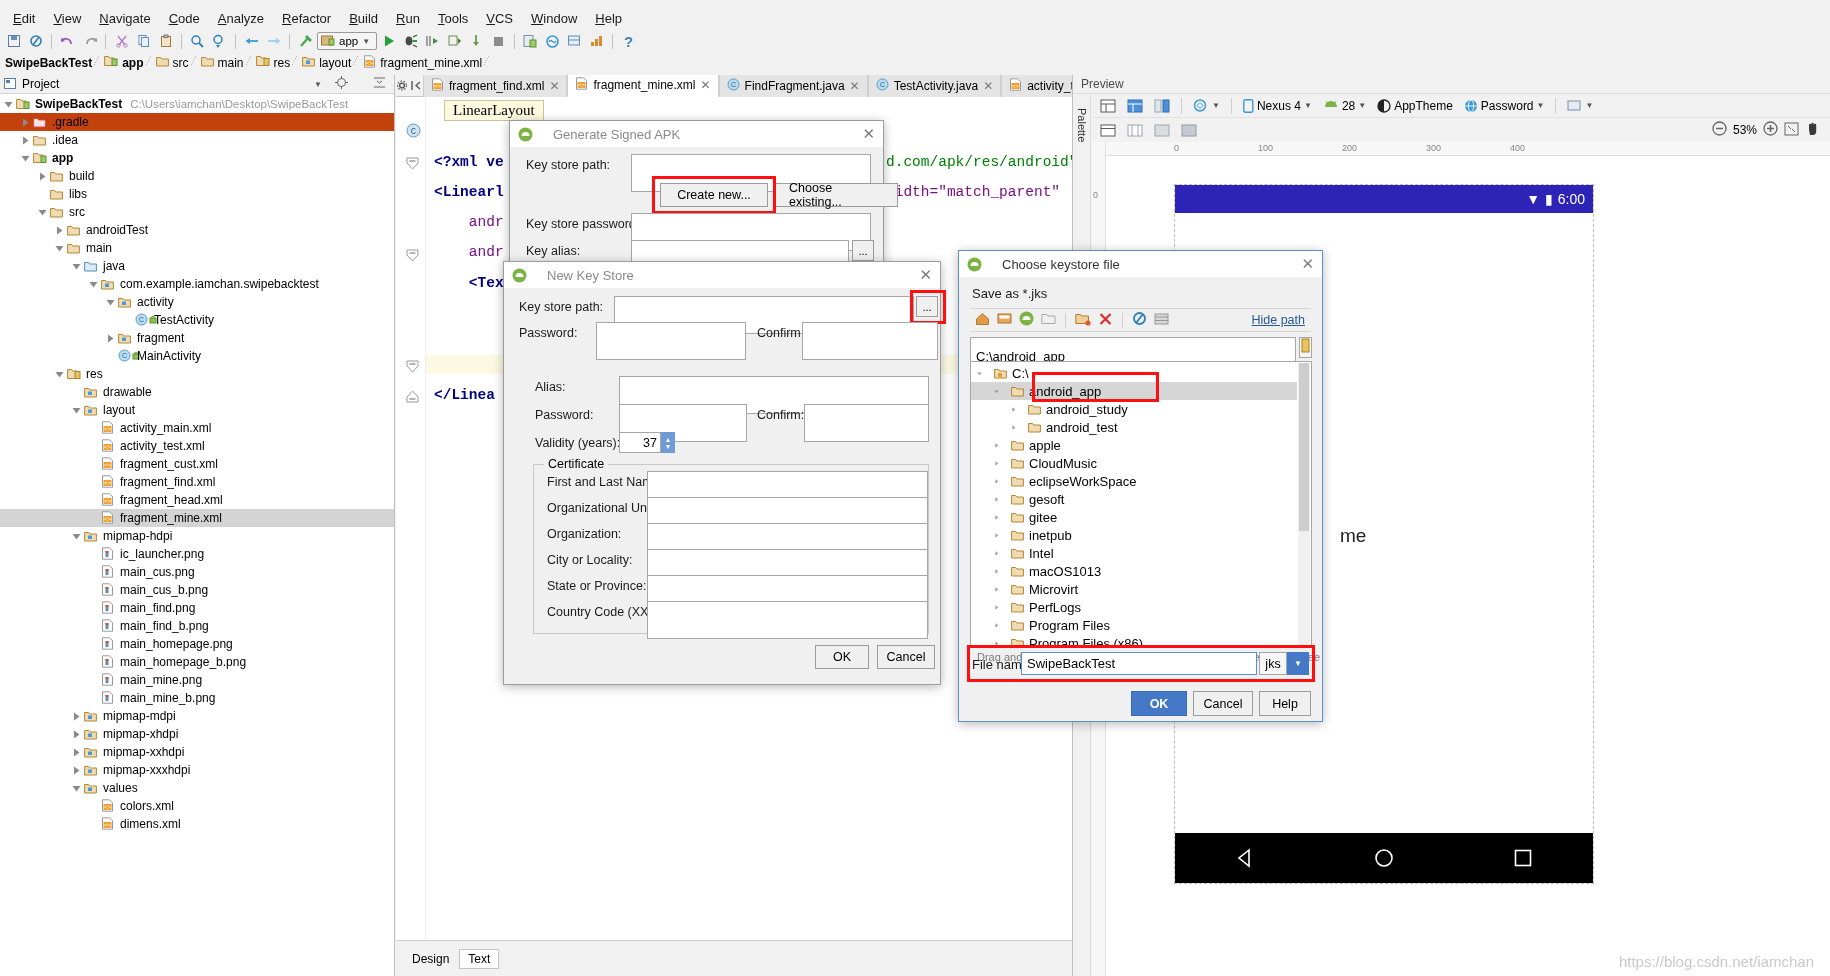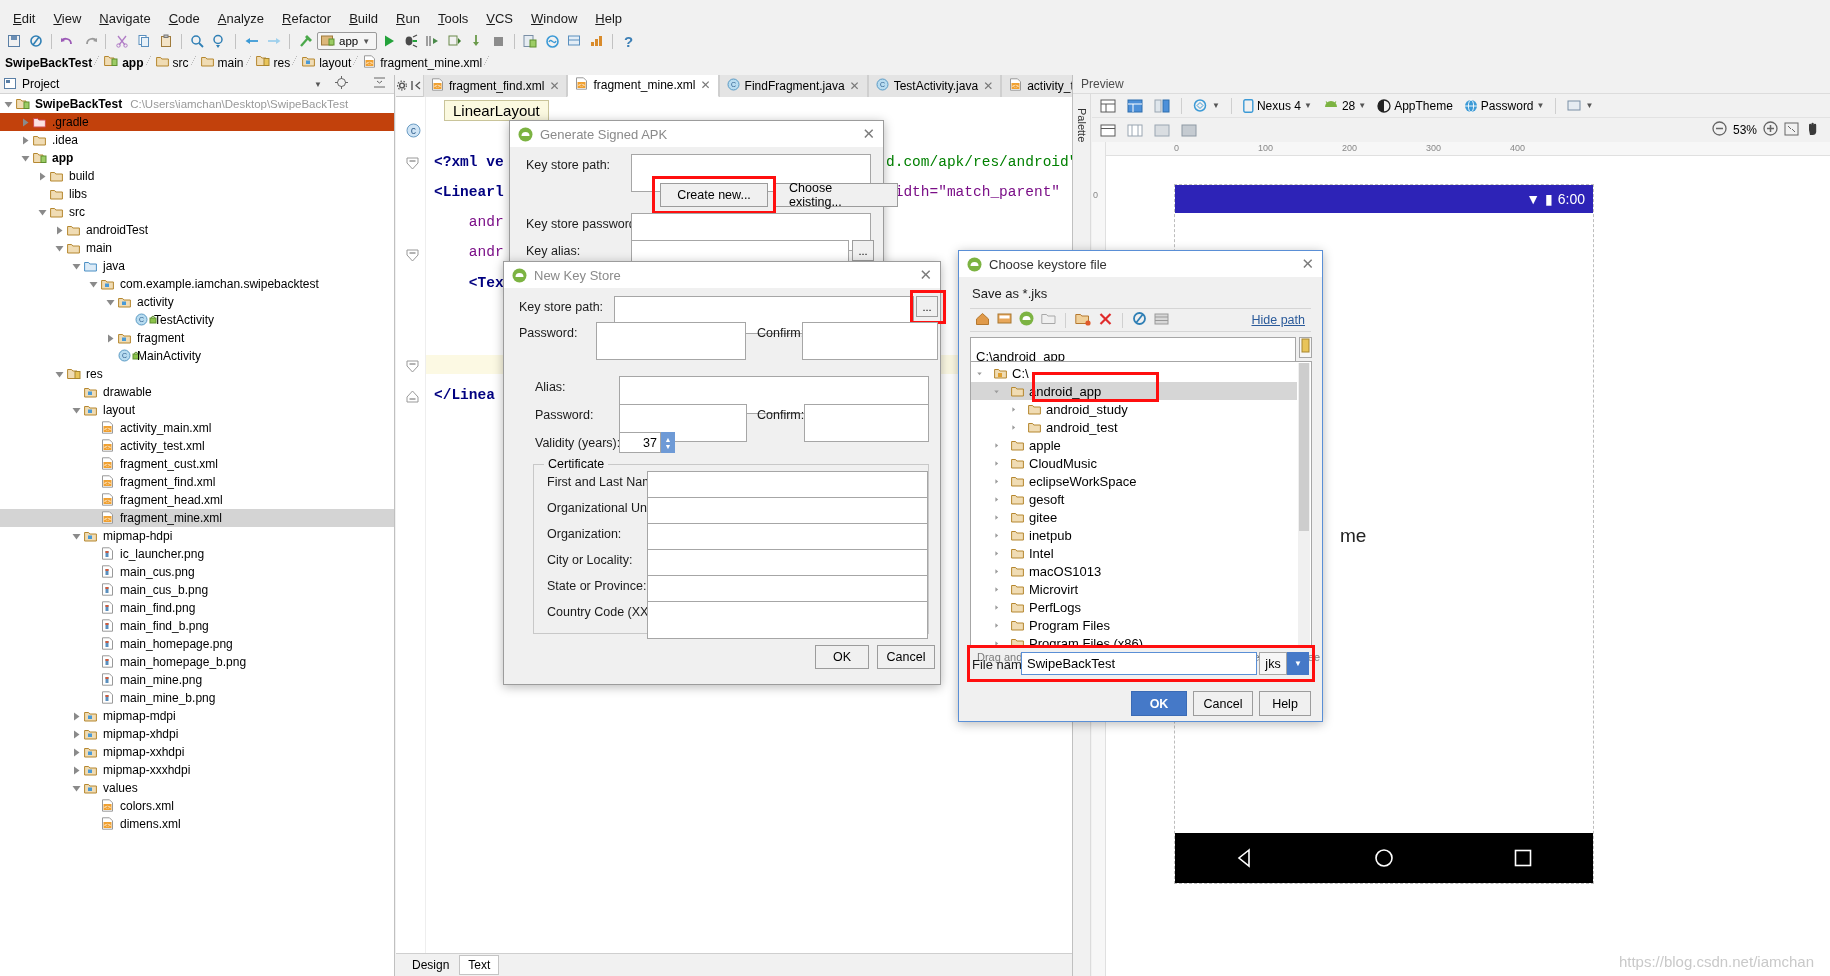--- a/index.html
+++ b/index.html
@@ -48,23 +48,23 @@
   .tabstrip { height:22px; background:#f1f1f1; display:flex; align-items:center; border-bottom:1px solid #c9c9c9; }
   .tbtn { width:19px; height:20px; display:flex; align-items:center; justify-content:center; }
   .etab { height:22px; display:flex; align-items:center; gap:5px; padding:0 7px; border-right:1px solid #cfcfcf; border-left:1px solid #cfcfcf; font-size:12px; background:#e4e4e4; }
   .etab.active { background:#fff; border-bottom:1px solid #fff; }
   .etab .x { color:#777; font-size:12px; }
   .codearea { position:absolute; top:22px; left:0; right:0; bottom:22px; background:#fff; font-family:"Liberation Mono", monospace; font-size:14.5px; }
   .gutter { position:absolute; left:0; top:0; width:30px; bottom:0; background:#fff; border-right:1px solid #eee;}
   .codeline { position:absolute; left:38px; white-space:pre; }
   .kw { color:#000080; font-weight:bold; }
   .attr { color:#7a0e87; }
-  .tagpop { position:absolute; left:48px; top:3px; background:#fbf9e0; border:1px solid #c9c49a; padding:1px 8px; font-family:Liberation Sans, sans-serif; font-size:15px; }
+  .tagpop { position:absolute; left:48px; top:3px; background:#fbf9e0; border:1px solid #c9c49a; padding:1px 8px; font-family:Liberation Serif, serif; font-size:15px; }
   .hlline { position:absolute; left:30px; right:0; height:19px; background:#fcf9e3; }
-  .bottombar { position:absolute; left:0; bottom:0; height:23px; right:0; background:#f1f1f1; border-top:1px solid #cfcfcf; display:flex; align-items:center; gap:2px; padding-left:8px; }
+  .bottombar { position:absolute; left:0; bottom:0; height:36px; right:0; background:#f1f1f1; border-top:1px solid #cfcfcf; display:flex; align-items:center; gap:2px; padding-left:8px; }
   .dbtn { padding:2px 8px; font-size:12px; }
   .dbtn.on { background:#fff; border:1px solid #c4c4c4; }
 
   
   .preview { position:absolute; right:0; top:75px; width:758px; bottom:0; background:#f1f1f1; border-left:1px solid #c0c0c0; }
   .prevtitle { height:19px; display:flex; align-items:center; padding-left:8px; color:#4d4d4d; font-size:12px; border-bottom:1px solid #dcdcdc;}
   .palettecol { position:absolute; left:0; top:19px; width:18px; bottom:0; background:#f1f1f1; border-right:1px solid #dcdcdc; }
   .palettecol span { display:block; writing-mode:vertical-rl; font-size:11px; color:#333; margin-top:14px; margin-left:3px;}
   .prevtb { position:absolute; left:19px; right:0; top:19px; height:24px; display:flex; align-items:center; gap:3px; padding-left:4px; border-bottom:1px solid #e2e2e2;}
   .prevtb2 { position:absolute; left:19px; right:0; top:43px; height:24px; display:flex; align-items:center; gap:3px; padding-left:4px; }
@@ -77,21 +77,21 @@
   .rt { position:absolute; font-size:9px; color:#888; top:1px;}
   .rtv { position:absolute; font-size:9px; color:#888; left:1px;}
   .device { position:absolute; left:82px; top:42px; width:420px; height:700px; background:#fff; border:1px dashed #bdbdbd; }
   .statusbar-dev { position:absolute; left:0; top:0; width:100%; height:28px; background:#2d23b7; display:flex; align-items:center; justify-content:flex-end; padding-right:8px; gap:5px; color:#fff; font-size:14px; }
   .navbar-dev { position:absolute; left:0; bottom:0; width:100%; height:50px; background:#000; display:flex; align-items:center; justify-content:space-around; }
   .devtext { position:absolute; left:165px; top:340px; font-size:19px; color:#222; }
   .watermark { position:absolute; right:16px; bottom:6px; color:#c9c9c9; font-size:15px; }
 
   
   .dialog { position:absolute; background:#f0f0f0; border:1px solid #9c9c9c; box-shadow:0 2px 10px rgba(0,0,0,.28); }
-  .dlgtitle { height:26px; background:#fff; display:flex; align-items:center; padding:0 8px; gap:7px; }
+  .dlgtitle { height:26px; background:#fff; display:flex; align-items:center; padding:0 8px; gap:20px; }
   .dlgtitle .t { color:#8a8a8a; font-size:13px; }
   .dlgtitle .x { margin-left:auto; color:#7c7c7c; font-size:15px; }
   .lbl { font-size:12.5px; color:#1b1b1b; }
   .inp { background:#fff; border:1px solid #a6a6a6; height:38px; }
   .btn { background:#f0f0f0; border:1px solid #9c9c9c; height:24px; font-size:12.5px; display:flex; align-items:center; justify-content:center; padding:0 14px; }
   .btn.primary { background:#4579c8; border-color:#3b6bb5; color:#fff; font-weight:bold; }
   .redbox { position:absolute; border:3px solid #ff0f0f; }
   .group { border:1px solid #c8c8c8; position:absolute; }
   .grouplbl { position:absolute; background:#f0f0f0; padding:0 4px; font-size:12.5px; top:-8px; left:10px; }
 

